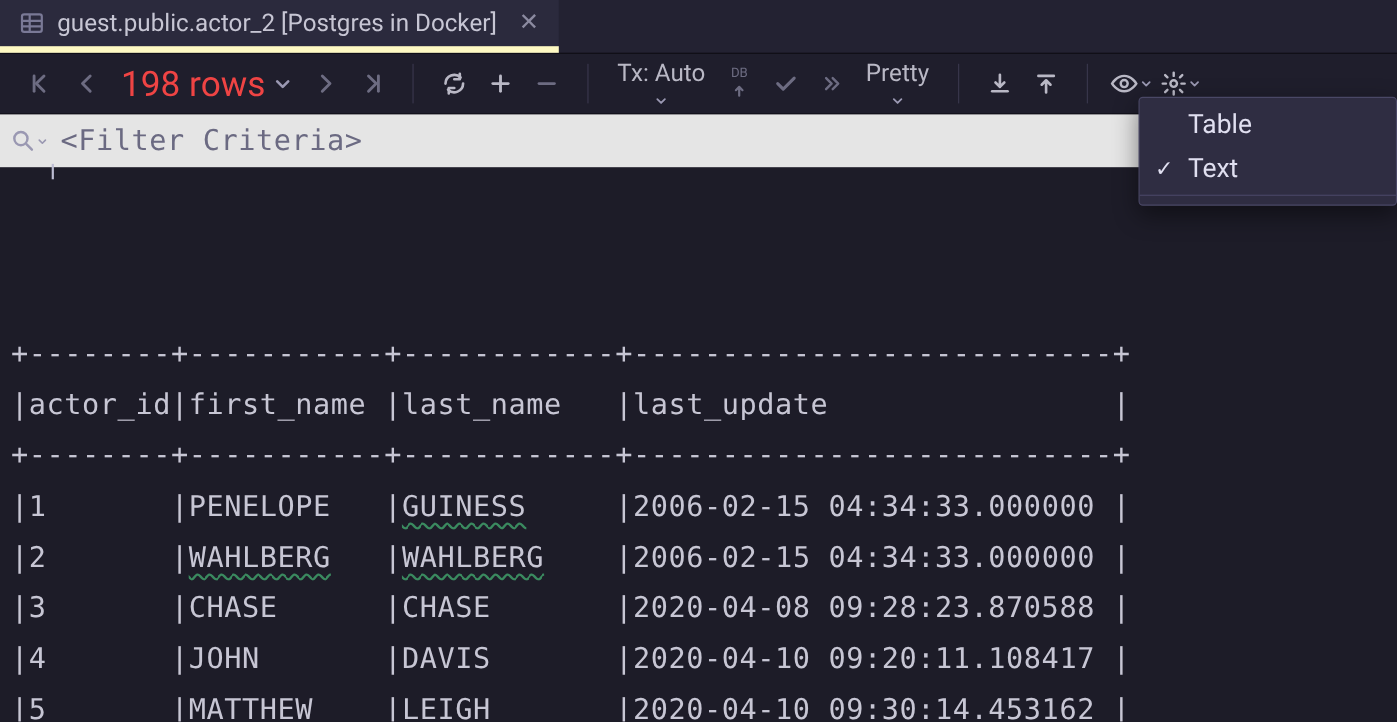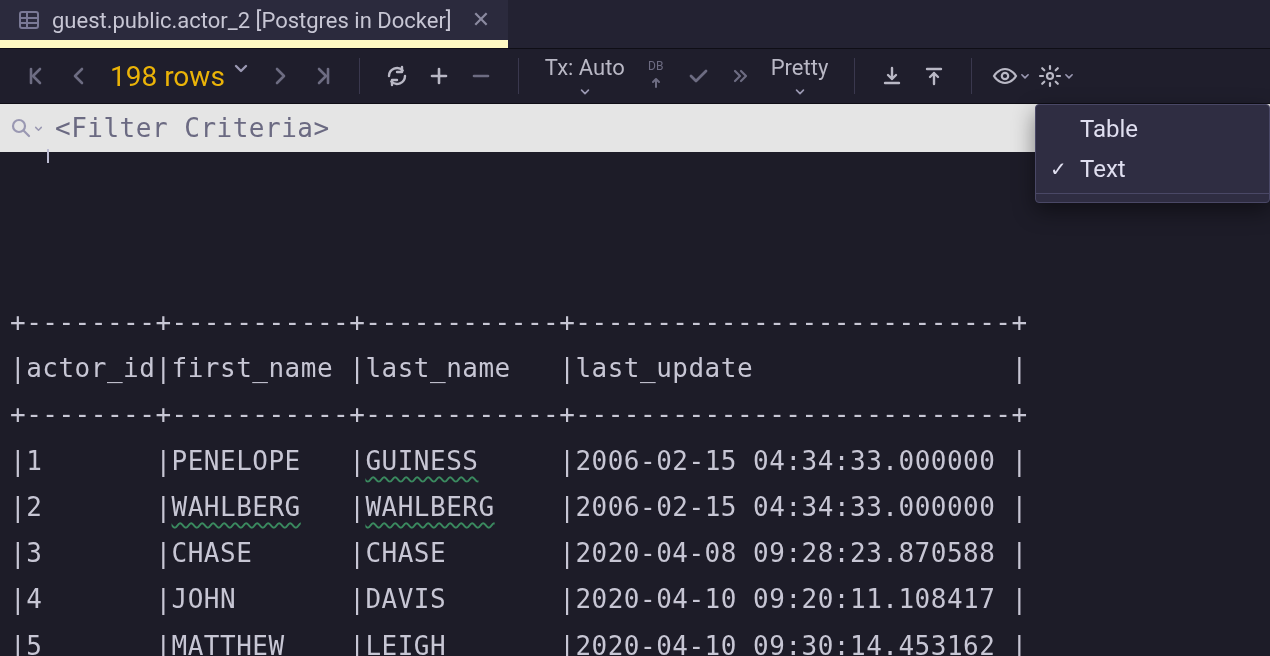--- a/index.html
+++ b/index.html
@@ -18,21 +18,21 @@
     align-items: stretch;
     height: 48px;
     background: #232232;
   }
   .tab {
     display: flex;
     align-items: center;
     gap: 12px;
     padding: 0 18px;
     background: #2b2a3d;
-    border-bottom: 8px solid #fef9c3;
+    border-bottom: 6px solid #fef9c3;
     max-width: 540px;
   }
   .tab .icon svg { display:block; }
   .tab .title { font-size: 22px; color: #c7c6d4; white-space: nowrap; }
   .tab .close { margin-left: 8px; color:#8b8aa0; font-size: 22px; line-height: 1; }
 
   
   .toolbar {
     display: flex;
     align-items: center;
@@ -58,22 +58,22 @@
     align-items: center;
     justify-content: center;
     width: 42px; height: 42px;
     color: #b9b8c5;
     border-radius: 6px;
   }
   .tbtn.wide { width: auto; padding: 0 10px; gap: 6px; font-size: 22px; flex-direction: column; }
   .tbtn.dim { color: #6d6c82; }
   .tbtn svg { display:block; }
   .rowcount {
-    display: inline-flex; align-items: flex-start; gap: 8px;
-    font-size: 28px; color: #eab308; padding: 0 10px;
+    display: inline-flex; align-items: center; gap: 8px;
+    font-size: 32px; color: #ef4444; padding: 0 10px;
   }
 
   
   .filterbar {
     display: flex;
     align-items: center;
     height: 48px;
     padding: 0 10px;
     background: #e5e5e5;
     gap: 12px;
@@ -104,21 +104,21 @@
   .row .pipe { color:#c7c6d4; }
   .squiggle {
     text-decoration: underline wavy #3a8a5f 2px;
     text-underline-offset: 6px;
   }
   .divider-line { color:#c7c6d4; }
 
   
   .menu {
     position: absolute;
-    top: 104px;
+    top: 88px;
     left: 1035px;
     width: 235px;
     background: #2f2d42;
     border: 1px solid #4a4866;
     border-radius: 4px;
     box-shadow: 0 8px 22px rgba(0,0,0,.45);
     padding: 4px 0;
     font-size: 24px;
   }
   .menu .mi {

